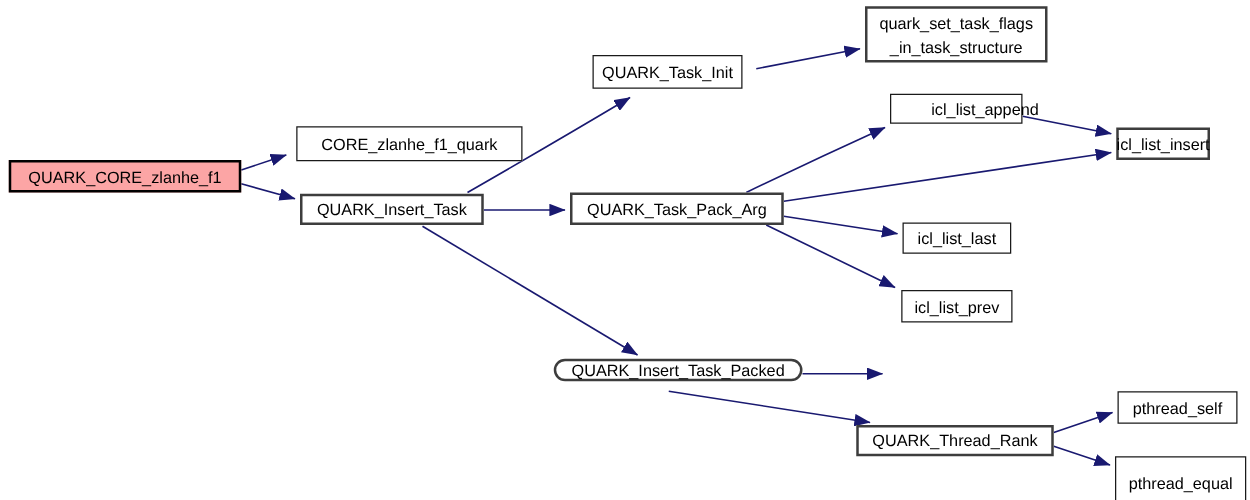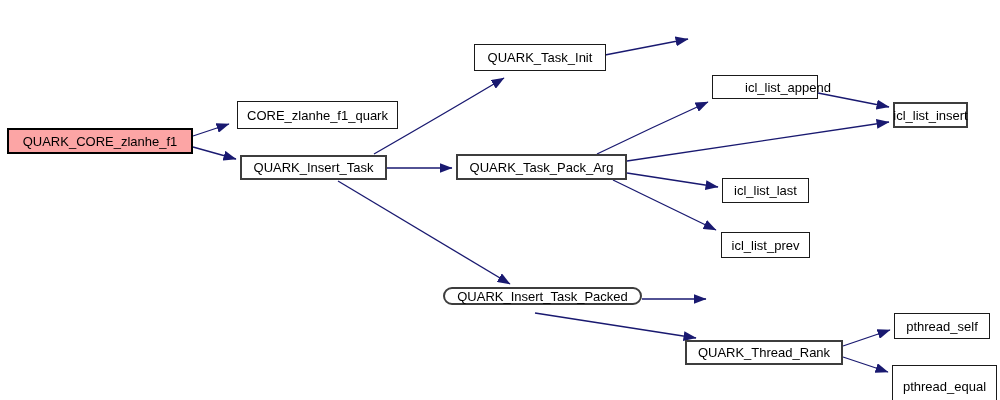--- a/index.html
+++ b/index.html
@@ -53,26 +53,28 @@
     <path class="edge" marker-end="url(#arrow)" d="M613,180 L716,230"></path>
     <path class="edge" marker-end="url(#arrow)" d="M818,93 L889,107"></path>
     <path class="edge" marker-end="url(#arrow)" d="M642,299 L706,299"></path>
     <path class="edge" marker-end="url(#arrow)" d="M535,313 L696,338"></path>
     <path class="edge" marker-end="url(#arrow)" d="M843,346 L890,330"></path>
     <path class="edge" marker-end="url(#arrow)" d="M843,357 L888,372"></path>
   </svg>
 
   <div class="node highlight" style="left:7px;top:128px;width:186px;height:26px;">QUARK_CORE_zlanhe_f1</div>
 
-  <div class="node" style="left:237px;top:101px;width:161px;height:28px;">CORE_zlanhe_f1_quark</div>
+  <div class="node" style="left:237px;top:101px;width:181px;height:28px;">CORE_zlanhe_f1_quark</div>
 
   <div class="node thick" style="left:240px;top:155px;width:147px;height:25px;">QUARK_Insert_Task</div>
 
-  <div class="node" style="left:474px;top:44px;width:132px;height:27px;">QUARK_Task_Init</div>
+  <div class="node" style="left:474px;top:44px;width:120px;height:27px;">QUARK_Task_Init</div>
 
+  <div class="node thick" style="left:692px;top:5px;width:146px;height:45px;">quark_set_task_flags
+_in_task_structure</div>
 
   <div class="node thick" style="left:456px;top:154px;width:171px;height:26px;">QUARK_Task_Pack_Arg</div>
 
   <div class="node" style="left:712px;top:75px;width:106px;height:24px;padding-left:46px;">icl_list_append</div>
 
   <div class="node thick" style="left:893px;top:102px;width:75px;height:26px;">icl_list_insert</div>
 
   <div class="node" style="left:722px;top:178px;width:87px;height:25px;">icl_list_last</div>
 
   <div class="node" style="left:721px;top:232px;width:89px;height:26px;">icl_list_prev</div>

